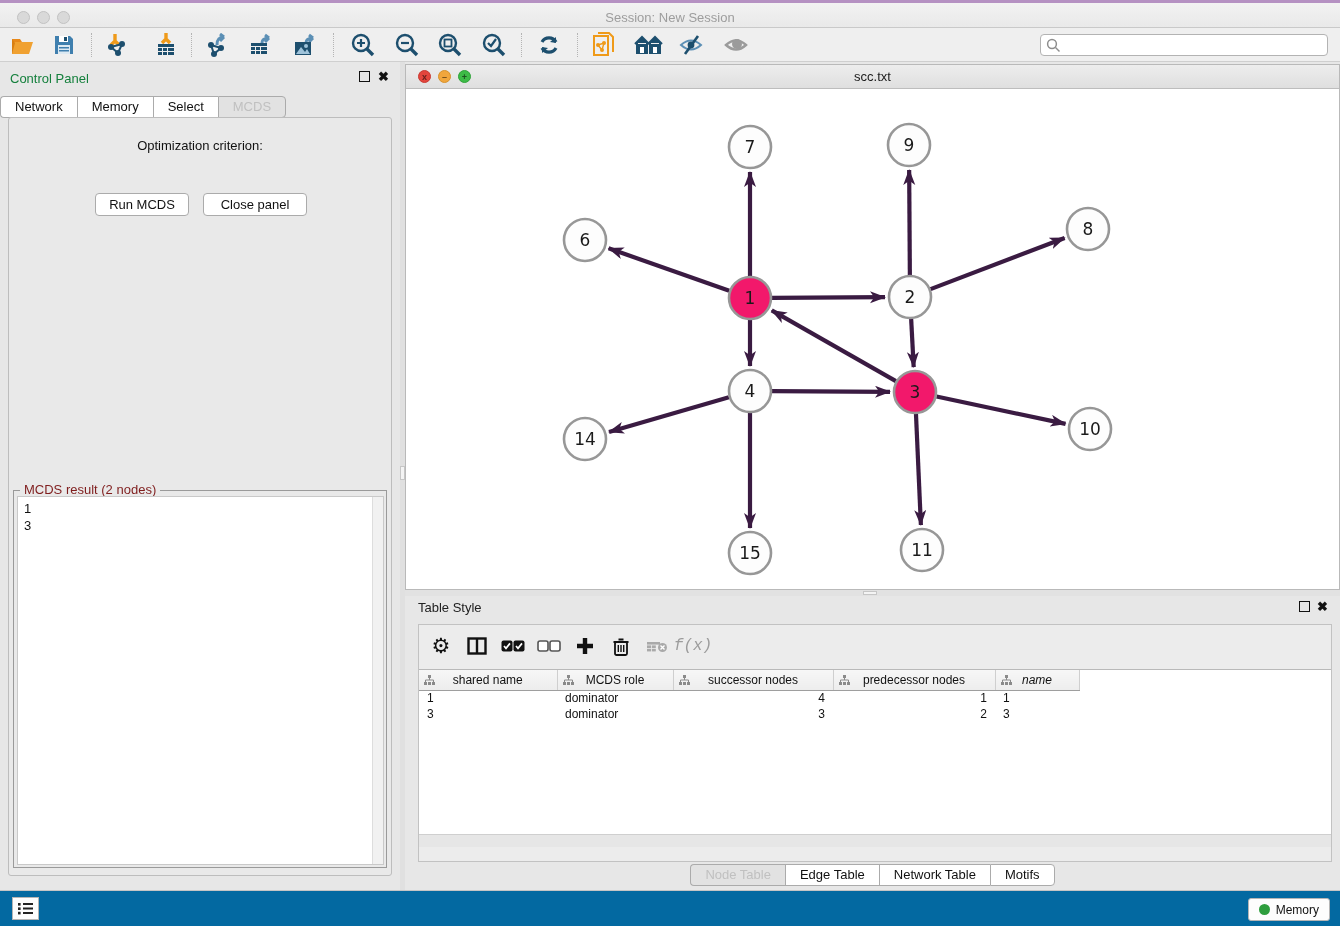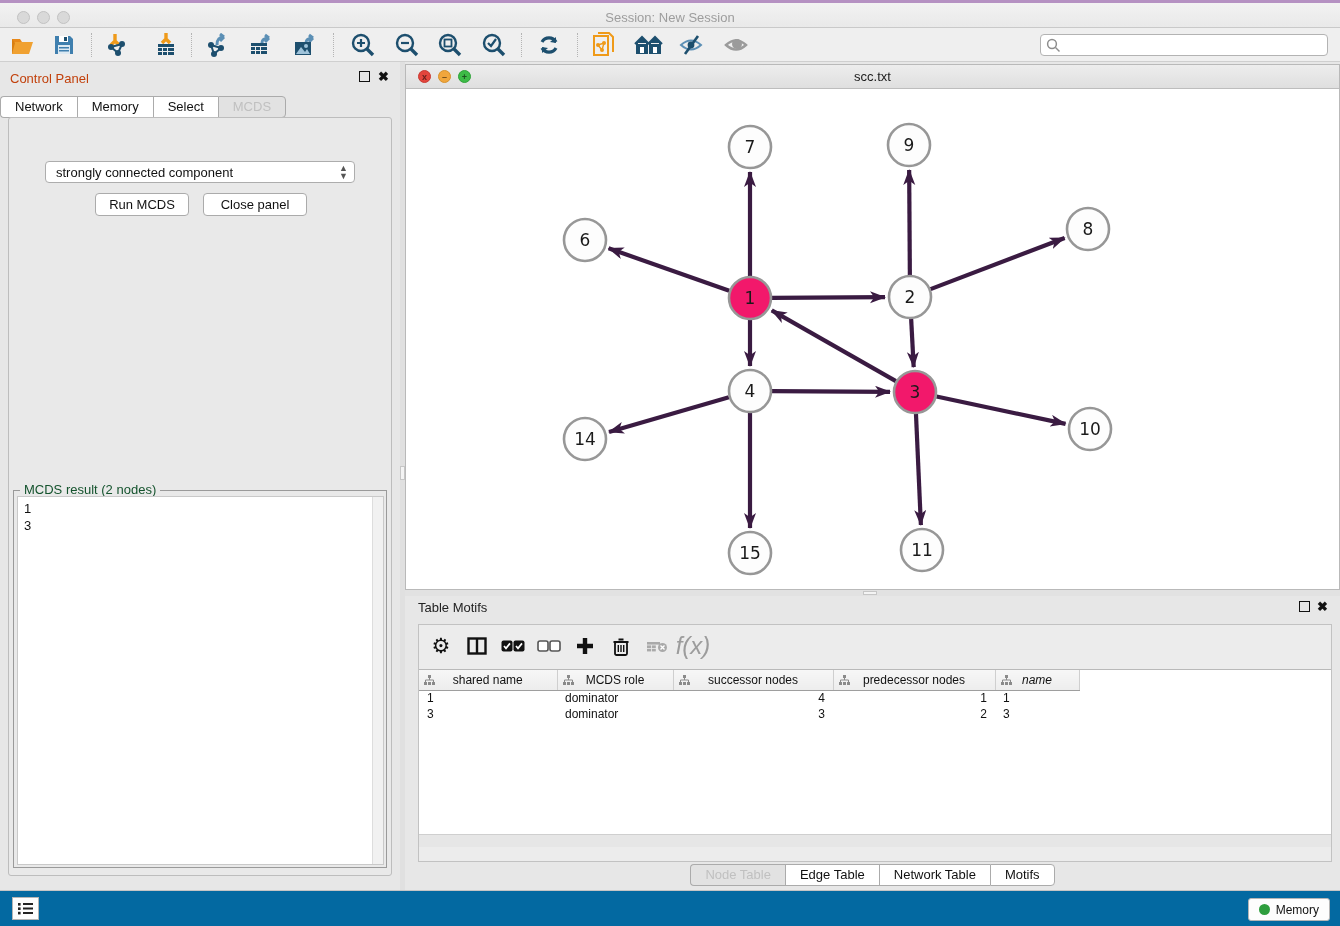--- a/index.html
+++ b/index.html
@@ -20,40 +20,40 @@
   .tb-btn { position:absolute; top:3px; width:36px; height:28px; display:flex;
     align-items:center; justify-content:center; }
   .tb-sep { position:absolute; top:5px; height:24px; width:0;
     border-left:1px dotted #b4b4b4; }
   .searchbox { position:absolute; right:12px; top:6px; width:288px; height:22px;
     background:#fff; border:1px solid #b3b3b3; border-radius:4px;
     display:flex; align-items:center; padding-left:5px; }
   .searchbox input { border:none; outline:none; flex:1; font-size:12px; background:transparent; }
 
   
-  .cp-title { position:absolute; left:10px; top:71px; font-size:13px; color:#c2410c; }
+  .cp-title { position:absolute; left:10px; top:71px; font-size:13px; color:#15803d; }
   .panel-ctl { position:absolute; font-size:13px; color:#111; font-weight:bold; cursor:default; }
   .cp-tabs { position:absolute; left:0; top:96px; width:400px; display:flex; justify-content:flex-start; }
   .tab { height:22px; line-height:20px; padding:0 14px; font-size:13px; background:#fff;
     border:1px solid #ababab; border-right:none; color:#111; }
   .tab:first-child { border-radius:4px 0 0 4px; }
   .tab:last-child { border-right:1px solid #ababab; border-radius:0 4px 4px 0; }
   .tab.inactive-look { background:#e2e2e2; color:#c0c0c0; }
   .cp-body { position:absolute; left:8px; top:117px; width:384px; height:759px;
     background:#e9e9e9; border:1px solid #bdbdbd; border-radius:3px; }
   .opt-label { position:absolute; left:0; width:100%; text-align:center; top:20px; font-size:13px; color:#111; }
   .dropdown { position:absolute; left:36px; top:43px; width:310px; height:22px; background:#fff;
     border:1px solid #adadad; border-radius:4px; font-size:13px; display:flex; align-items:center;
     padding-left:10px; color:#111; }
   .dd-arrows { position:absolute; right:6px; top:2px; font-size:9px; color:#555; line-height:8px; text-align:center; }
   .btn { position:absolute; height:23px; background:#fff; border:1px solid #ababab; border-radius:4px;
     font-size:13px; color:#111; display:flex; align-items:center; justify-content:center; }
   .result-group { position:absolute; left:4px; top:372px; width:374px; height:378px;
     border:1px solid #9a9a9a; }
-  .result-legend { position:absolute; left:6px; top:-9px; background:#e9e9e9; padding:0 4px; font-size:13px; color:#14532d; }
+  .result-legend { position:absolute; left:6px; top:-9px; background:#e9e9e9; padding:0 4px; font-size:13px; color:#7f1d1d; }
   .result-box { position:absolute; left:3px; top:5px; width:367px; height:369px; background:#fff;
     border:1px solid #c9c9c9; font-size:13px; color:#111; padding:3px 0 0 6px; }
   .result-box .line { line-height:17px; }
   .result-scroll { position:absolute; right:0; top:0; width:11px; height:100%; background:#f1f1f1; border-left:1px solid #ddd; }
 
   
   .net-window { position:absolute; left:405px; top:64px; width:935px; height:526px;
     background:#fff; border:1px solid #b9b9b9; }
   .net-titlebar { position:absolute; left:0; top:0; width:100%; height:24px;
     background:linear-gradient(#ededed,#dfdfdf); border-bottom:1px solid #bdbdbd; }
@@ -69,21 +69,21 @@
   .hsplit { position:absolute; left:405px; top:590px; width:935px; height:6px; background:#e2e2e2; }
   .hsplit .grip { position:absolute; left:458px; top:1px; width:14px; height:4px; background:#f4f4f4; border:1px solid #c6c6c6; }
 
   
   .tp-title { position:absolute; left:418px; top:600px; font-size:13px; color:#222; }
   .tp-frame { position:absolute; left:418px; top:624px; width:914px; height:238px;
     background:#ececec; border:1px solid #c2c2c2; }
   .tp-toolbar { position:absolute; left:0; top:0; width:100%; height:42px; display:flex; align-items:center; }
   .tp-icon { width:36px; height:30px; display:flex; align-items:center; justify-content:center; }
   .gear-glyph { font-family:"DejaVu Sans",sans-serif; font-size:21px; color:#111; }
-  .fx-glyph { font-family:Liberation Sans, sans-serif; font-style:italic; font-size:24px; color:#9c9c9c; }
+  .fx-glyph { font-family:Liberation Mono, monospace; font-style:italic; font-size:16px; color:#9c9c9c; }
   .tp-table-wrap { position:absolute; left:0; top:44px; width:912px; height:178px; background:#fff; border-top:1px solid #b9b9b9; }
   table.datatable { border-collapse:collapse; table-layout:fixed; font-size:12px; color:#111; }
   table.datatable th { height:20px; background:linear-gradient(#f7f7f7,#ededed);
     border-right:1px solid #cfcfcf; border-bottom:1px solid #9e9e9e;
     font-weight:normal; font-size:12px; color:#111; position:relative; text-align:center; }
   table.datatable th .tree-ic { position:absolute; left:5px; top:5px; }
   table.datatable td { height:16px; padding:0 8px; white-space:nowrap; }
   td.al { text-align:left; } td.ar { text-align:right; }
   .tp-hscroll { position:absolute; left:0; bottom:0; width:912px; height:13px; background:#e6e6e6; border-top:1px solid #cfcfcf; }
   .tp-tabs { position:absolute; left:405px; top:864px; width:935px; display:flex; justify-content:center;text-align:right; }
@@ -268,24 +268,21 @@
   <div class="panel-ctl" style="left:378px; top:69px;">✖</div>
 
   <div class="cp-tabs">
     <div class="tab">Network</div>
     <div class="tab">Memory</div>
     <div class="tab">Select</div>
     <div class="tab inactive-look">MCDS</div>
   </div>
 
   <div class="cp-body">
-    <div class="dropdown">
-      <span>strongly connected component</span>
-      <span class="dd-arrows">▲<br>▼</span>
-    </div>
+    <div class="opt-label">Optimization criterion:</div>
     <div class="btn" style="left:86px; top:75px; width:94px;">Run MCDS</div>
     <div class="btn" style="left:194px; top:75px; width:104px;">Close panel</div>
 
     <div class="result-group">
       <div class="result-legend">MCDS result (2 nodes)</div>
       <div class="result-box" id="result-box">
         <div class="result-scroll"></div>
       <div class="line">1</div>
           <div class="line">3</div>
         </div>
@@ -348,21 +345,21 @@
           <circle cx="516" cy="461" r="21" fill="#FDFDFD" stroke="#979797" stroke-width="2.6"></circle>
           <text x="516" y="467" text-anchor="middle" class="graph-label">11</text>
         </svg>
     </div>
   </div>
 
   <div class="hsplit">
       <div class="grip"></div>
     </div>
 
-  <div class="tp-title">Table Motifs</div>
+  <div class="tp-title">Table Style</div>
   <div class="panel-ctl" style="left:1299px; top:601px; font-weight:normal; border:1.5px solid #111; width:11px; height:11px;"></div>
   <div class="panel-ctl" style="left:1317px; top:599px;">✖</div>
 
   <div class="tp-frame">
     <div class="tp-toolbar">
       <div class="tp-icon" style="margin-left:4px">
         <span class="gear-glyph">⚙</span>
       </div>
       <div class="tp-icon">
         <svg width="20" height="18" viewBox="0 0 20 18">

